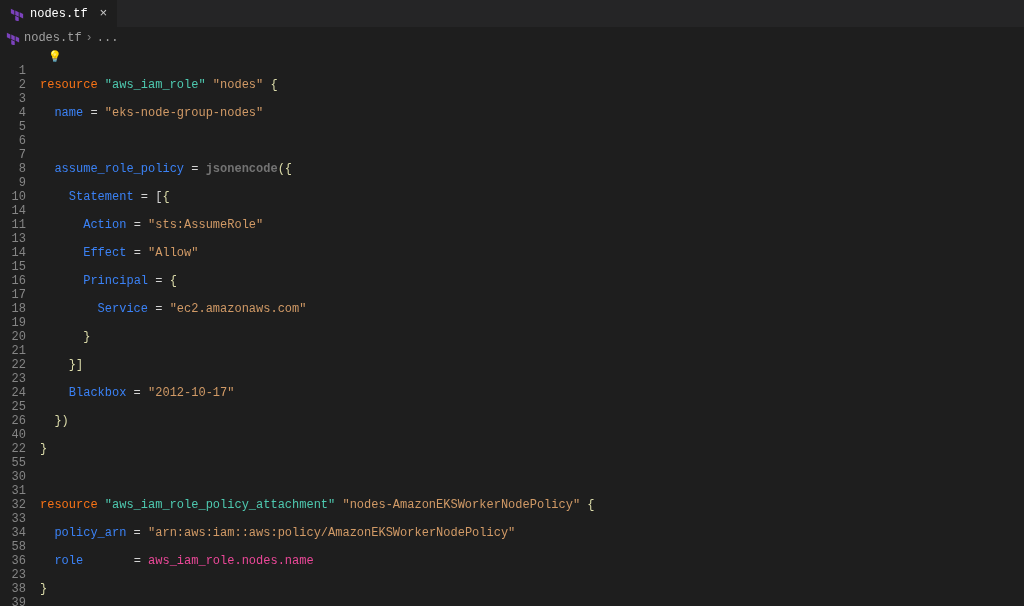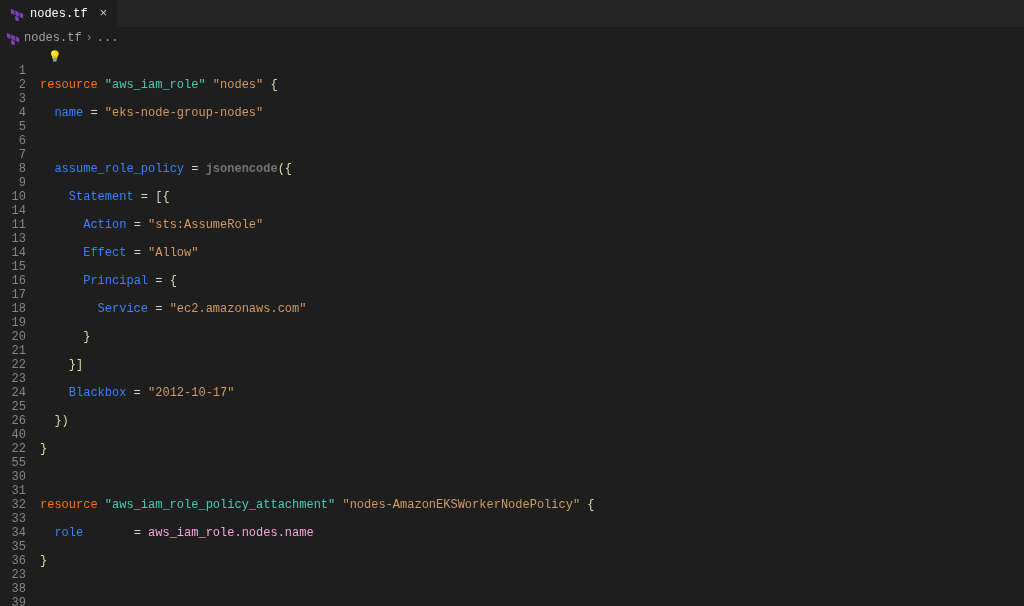--- a/index.html
+++ b/index.html
@@ -71,21 +71,21 @@
     white-space: pre;
   }
   .code .line { height: 14px; }
   .c-key   { color: #f97316; }   
   .c-type  { color: #4EC9B0; }   
   .c-str   { color: #d19a66; }   
   .c-prop  { color: #3b82f6; }   
   .c-punc  { color: #d4d4d4; }
   .c-func  { color: #737373; font-weight: bold; }   
   .c-br    { color: #dcdcaa; }   
-  .c-ref   { color: #f9a8d4; }   
+  .c-ref   { color: #ec4899; }   
 </style>
 </head>
 <body>
 
 <div class="tab-bar">
   <div class="tab">
     <span class="icon">
       <svg viewBox="0 0 16 16" width="14" height="14">
           <g fill="#7b42bc">
             <polygon points="1,2 5,4 5,9 1,7"></polygon>
@@ -149,21 +149,21 @@
       <div>25</div>
       <div>26</div>
       <div>40</div>
       <div>22</div>
       <div>55</div>
       <div>30</div>
       <div>31</div>
       <div>32</div>
       <div>33</div>
       <div>34</div>
-      <div>35</div>
+      <div>58</div>
       <div>36</div>
       <div>23</div>
       <div>38</div>
       <div>39</div>
     </div>
   <div class="code">
 <div class="line"><span class="c-key">resource</span> <span class="c-type">"aws_iam_role"</span> <span class="c-str">"nodes"</span> <span class="c-br">{</span></div>
 <div class="line">  <span class="c-prop">name</span><span class="c-punc"> = </span><span class="c-str">"eks-node-group-nodes"</span></div>
 <div class="line"></div>
 <div class="line">  <span class="c-prop">assume_role_policy</span><span class="c-punc"> = </span><span class="c-func">jsonencode</span><span class="c-br">({</span></div>
@@ -172,20 +172,21 @@
 <div class="line">      <span class="c-prop">Effect</span><span class="c-punc"> = </span><span class="c-str">"Allow"</span></div>
 <div class="line">      <span class="c-prop">Principal</span><span class="c-punc"> = </span><span class="c-br">{</span></div>
 <div class="line">        <span class="c-prop">Service</span><span class="c-punc"> = </span><span class="c-str">"ec2.amazonaws.com"</span></div>
 <div class="line">      <span class="c-br">}</span></div>
 <div class="line">    <span class="c-br">}]</span></div>
 <div class="line">    <span class="c-prop">Blackbox</span><span class="c-punc"> = </span><span class="c-str">"2012-10-17"</span></div>
 <div class="line">  <span class="c-br">})</span></div>
 <div class="line"><span class="c-br">}</span></div>
 <div class="line"></div>
 <div class="line"><span class="c-key">resource</span> <span class="c-type">"aws_iam_role_policy_attachment"</span> <span class="c-str">"nodes-AmazonEKSWorkerNodePolicy"</span> <span class="c-br">{</span></div>
+<div class="line">  <span class="c-prop">policy_arn</span><span class="c-punc"> = </span><span class="c-str">"arn:aws:iam::aws:policy/AmazonEKSWorkerNodePolicy"</span></div>
 <div class="line">  <span class="c-prop">role</span><span class="c-punc">       = </span><span class="c-ref">aws_iam_role.nodes.name</span></div>
 <div class="line"><span class="c-br">}</span></div>
 
 
 
 
 
 
 
 

